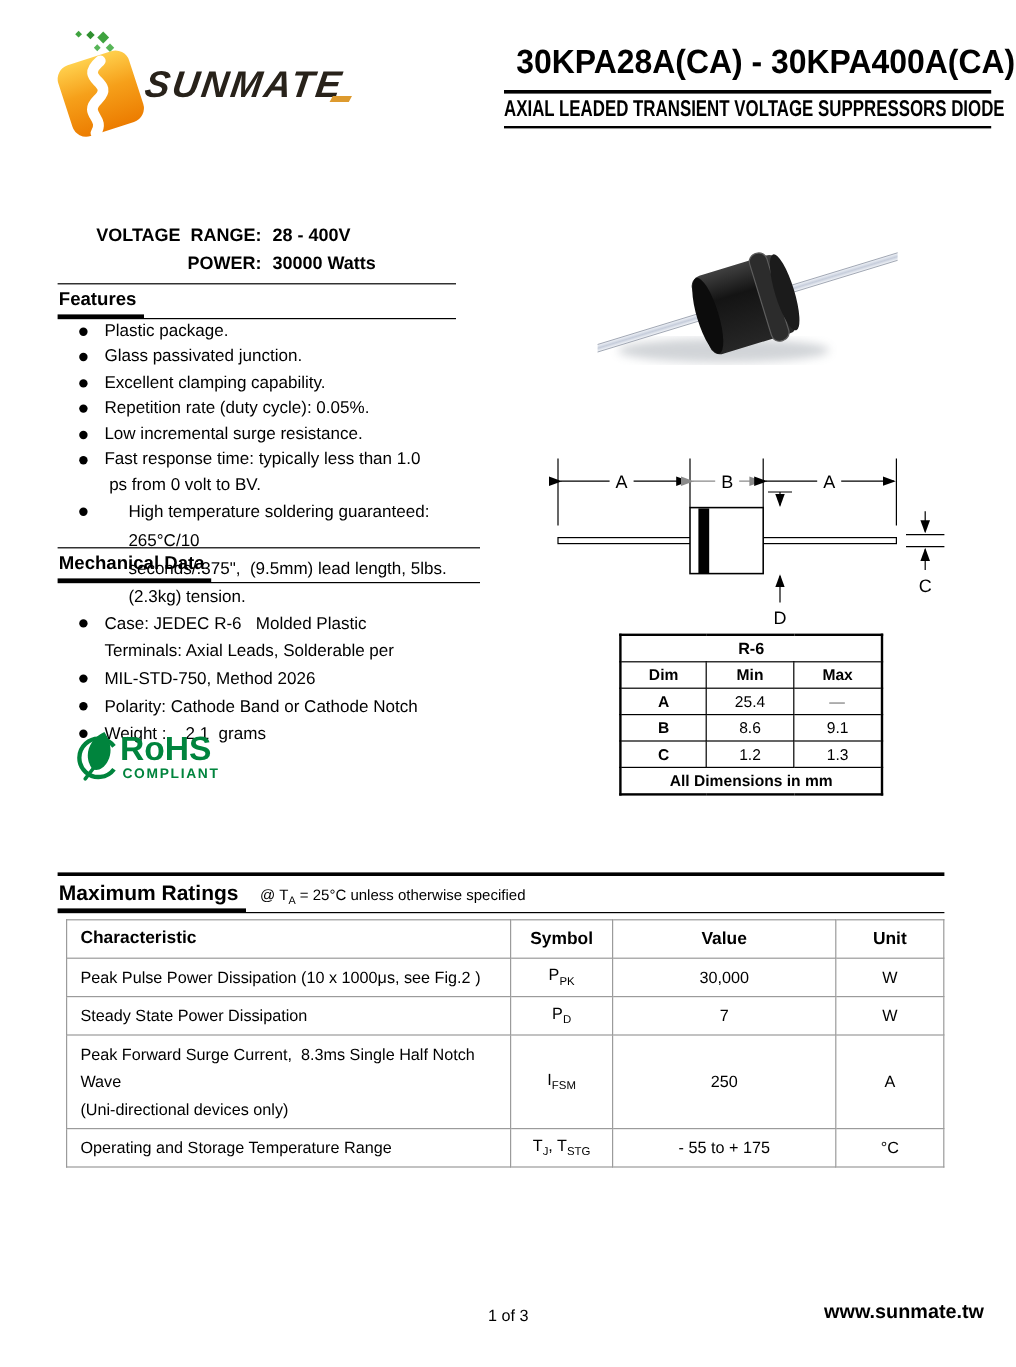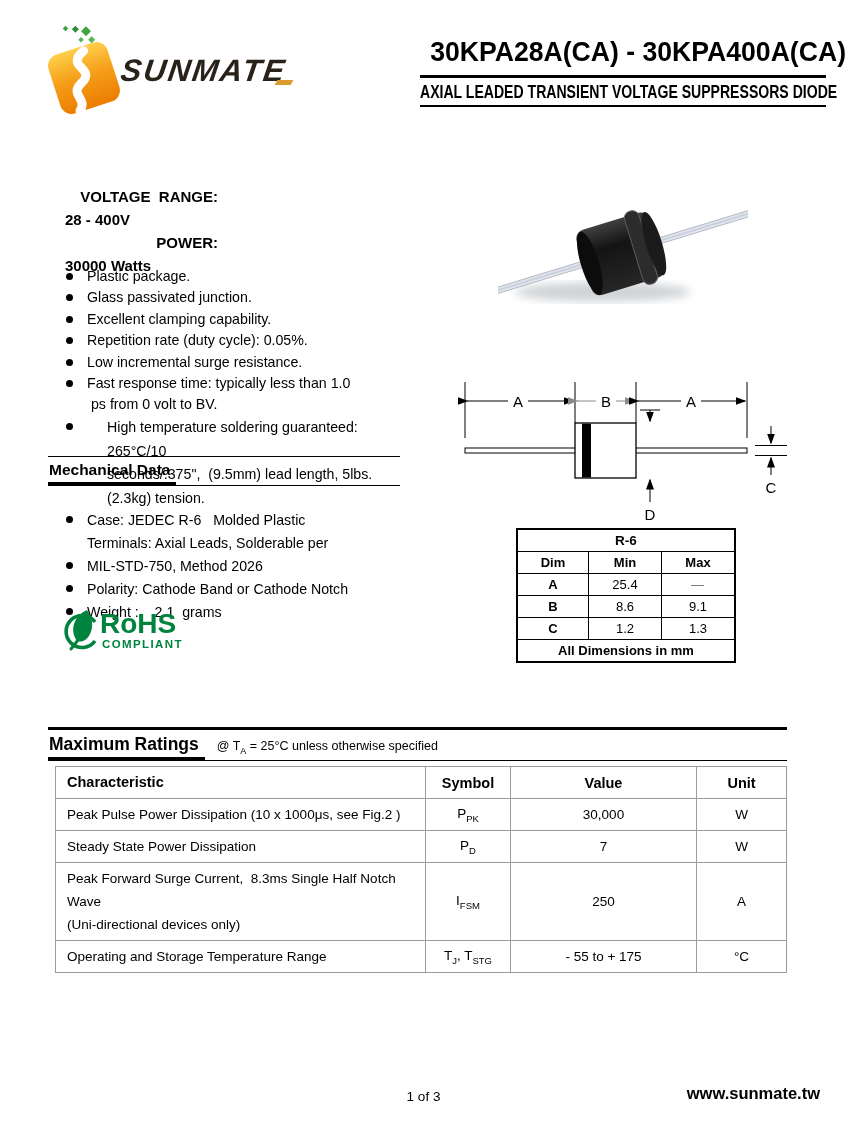--- a/index.html
+++ b/index.html
@@ -13,21 +13,21 @@
   #title-rule{height:3px;background:#000;margin-top:7px;}
   #doc-subtitle{display:block;font-size:19px;font-weight:bold;white-space:nowrap;transform:scaleX(.74);transform-origin:left center;margin-top:3px;letter-spacing:0px;}
   #subtitle-rule{height:2px;background:#000;margin-top:2px;}
 
   
   #wordmark{left:121px;top:53px;font-size:31px;font-weight:bold;font-style:italic;letter-spacing:2px;color:#28221a;transform:skewX(-8deg);}
   #wordmark-accent{left:276px;top:80px;width:16px;height:5px;background:#dd9a2e;transform:skewX(-28deg);}
 
   
   #summary{left:56px;top:185px;}
-  .sum-row{display:flex;line-height:23px;flex-direction:column;}
+  .sum-row{display:flex;line-height:23px;}
   .sum-label{width:162px;text-align:right;font-weight:bold;font-size:15px;white-space:pre;}
   .sum-value{margin-left:9px;font-weight:bold;font-size:15px;white-space:pre;}
 
   
   .sec-heading{border-top:1.5px solid #000;position:absolute;}
   .sec-heading::after{content:"";position:absolute;left:0;right:0;bottom:-1px;height:1px;background:#000;}
   .sec-word{display:inline-block;font-weight:bold;font-size:15.5px;line-height:20px;padding:3px 6px 2px 1px;border-bottom:3px solid #000;position:relative;z-index:2;}
 
   #features-heading{left:48px;top:236px;width:332px;}
   #mech-heading{left:48px;top:456px;width:352px;}
@@ -117,20 +117,23 @@
     <div class="sum-row">
       <span class="sum-label">VOLTAGE  RANGE:</span>
       <span class="sum-value">28 - 400V</span>
     </div>
     <div class="sum-row">
       <span class="sum-label">POWER:</span>
       <span class="sum-value">30000 Watts</span>
     </div>
   </div>
 
+  <div class="sec-heading" id="features-heading">
+    <span class="sec-word">Features</span>
+  </div>
   <div class="abs" id="features-list">
       <div class="b-item">
         <span class="b-dot"></span>
         <span class="b-text">Plastic package.</span>
       </div>
       <div class="b-item">
         <span class="b-dot"></span>
         <span class="b-text">Glass passivated junction.</span>
       </div>
       <div class="b-item">

